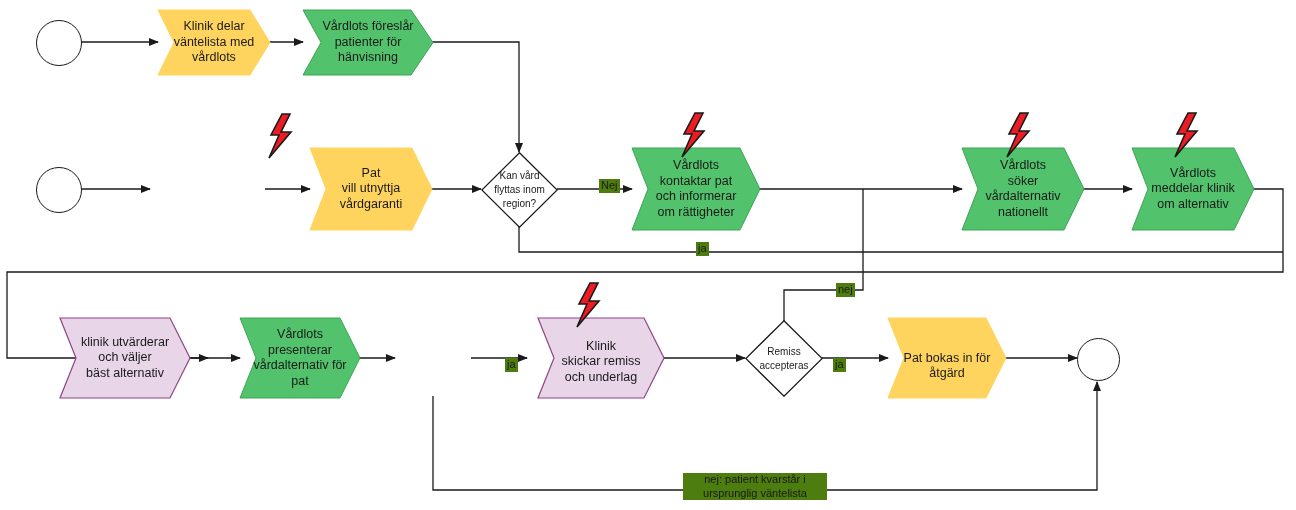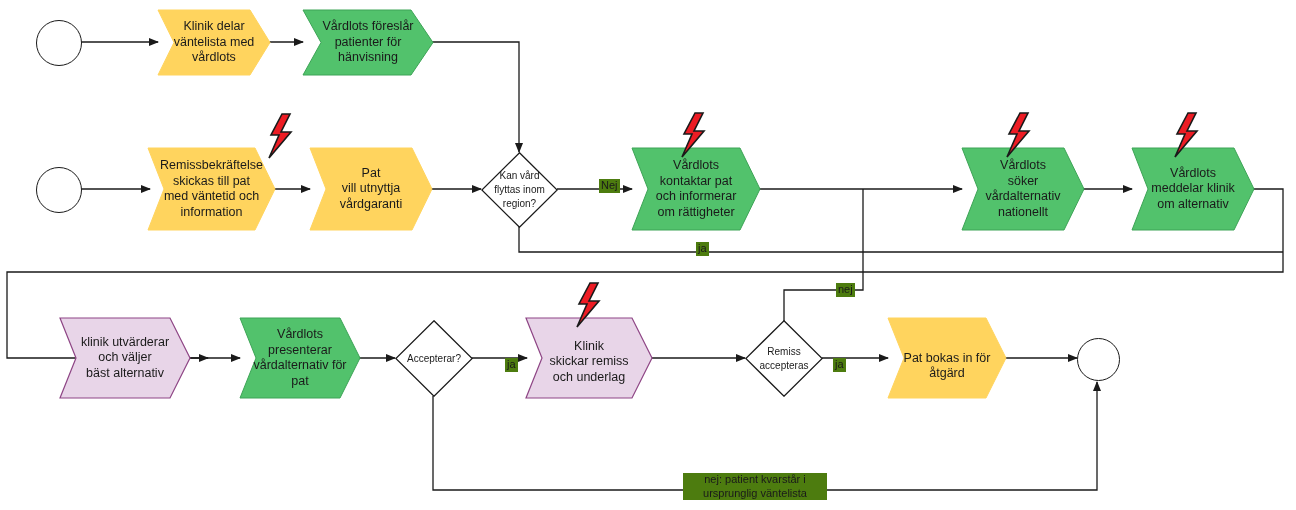--- a/index.html
+++ b/index.html
@@ -136,29 +136,20 @@
     <svg class="chev-svg" width="112" height="65" viewBox="0 0 112 65">
       <path d="M0,0 L92,0 L112,32.5 L92,65 L0,65 L16,32.5 Z" fill="#FFD45E" stroke="#FFD45E" stroke-width="1"></path>
     </svg>
     <div class="chev-label">Klinik delar
 väntelista med
 vårdlots</div>
   </div>
 
   <div class="circle-node" style="left:36px; top:167px; width:44px; height:44px;"></div>
 
-  <div class="chev-wrap" style="left:148px; top:148px; width:127px; height:82px;">
-    <svg class="chev-svg" width="127" height="82" viewBox="0 0 127 82">
-      <path d="M0,0 L107,0 L127,41 L107,82 L0,82 L16,41 Z" fill="#FFD45E" stroke="#FFD45E" stroke-width="1"></path>
-    </svg>
-    <div class="chev-label">Remissbekräftelse
-skickas till pat
-med väntetid och
-information</div>
-  </div>
 
   <div class="chev-wrap" style="left:310px; top:148px; width:122px; height:82px;">
     <svg class="chev-svg" width="122" height="82" viewBox="0 0 122 82">
       <path d="M0,0 L102,0 L122,41 L102,82 L0,82 L16,41 Z" fill="#FFD45E" stroke="#FFD45E" stroke-width="1"></path>
     </svg>
     <div class="chev-label">Pat
 vill utnyttja
 vårdgaranti</div>
   </div>
   <div class="bolt" style="left:266px; top:113px; width:30px; height:46px;">
@@ -234,29 +225,23 @@
   <div class="chev-wrap" style="left:240px; top:318px; width:120px; height:80px;">
     <svg class="chev-svg" width="120" height="80" viewBox="0 0 120 80">
       <path d="M0,0 L100,0 L120,40 L100,80 L0,80 L16,40 Z" fill="#52C26C" stroke="#3DA456" stroke-width="1"></path>
     </svg>
     <div class="chev-label">Vårdlots
 presenterar
 vårdalternativ för
 pat</div>
   </div>
 
-  <div class="diamond-wrap" style="left:395px; top:320px; width:78px; height:77px;">
-    <svg class="diamond-svg" width="78" height="77" viewBox="0 0 78 77">
-      <path d="M39,0.8 L77.2,38.5 L39,76.2 L0.8,38.5 Z" fill="#FFFFFF" stroke="#1A1A1A" stroke-width="1.3"></path>
-    </svg>
-    <div class="diamond-label">Accepterar?</div>
-  </div>
   <div class="edge-label" style="left:505px; top:358px;">ja</div>
 
-  <div class="chev-wrap" style="left:526px; top:318px; width:126px; height:88px;text-decoration:underline;">
+  <div class="chev-wrap" style="left:538px; top:318px; width:126px; height:88px;text-decoration:underline;">
     <svg class="chev-svg" width="126" height="80" viewBox="0 0 126 80">
       <path d="M0,0 L106,0 L126,40 L106,80 L0,80 L16,40 Z" fill="#E8D5E8" stroke="#8E4585" stroke-width="1.2"></path>
     </svg>
     <div class="chev-label">Klinik
 skickar remiss
 och underlag</div>
   </div>
   <div class="bolt" style="left:574px; top:282px; width:30px; height:46px;">
     <svg width="30" height="46" viewBox="0 0 30 46">
       <path d="M16,1 L5,22 L13,22 L3,45 L25,19 L15,19 L24,1 Z" fill="#ED1C24" stroke="#1A1A1A" stroke-width="1.6" stroke-linejoin="miter"></path>

